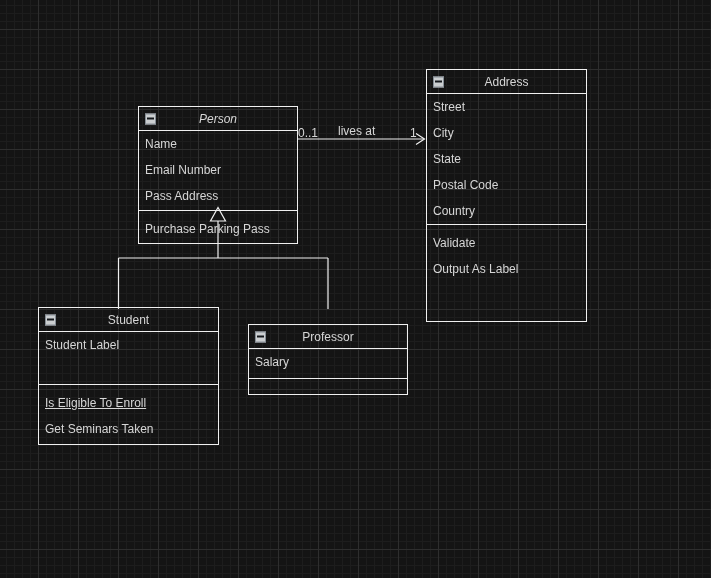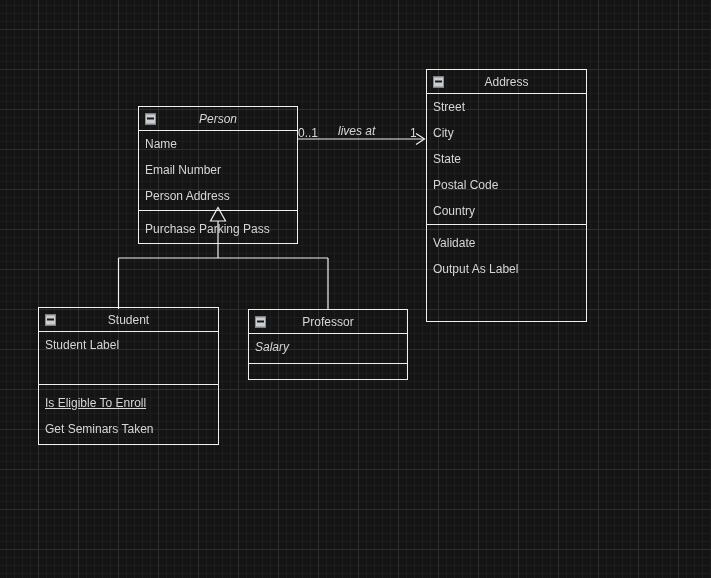--- a/index.html
+++ b/index.html
@@ -77,29 +77,29 @@
     overflow: hidden;
   }
   .row.u { text-decoration: underline; }
   
   .cls-person    { left: 138px; top: 69px;  width: 160px; height: 138px; margin-top: 37px; }
   .cls-person    .uml-attrs { height: 80px; }
   .cls-address   { left: 426px; top: 69px;  width: 161px; height: 253px; }
   .cls-address   .uml-attrs { height: 131px; }
   .cls-student   { left: 38px;  top: 307px; width: 181px; height: 138px; }
   .cls-student   .uml-attrs { height: 53px; }
-  .cls-professor { left: 248px; top: 309px; width: 160px; height: 71px; }
-  .cls-professor .uml-attrs { height: 30px; font-style: italic; }
+  .cls-professor { left: 248px; top: 324px; width: 160px; height: 71px; }
+  .cls-professor .uml-attrs { height: 30px; }
   .edge-label {
     position: absolute;
     white-space: nowrap;
     color: var(--text);
   }
   .lbl-src-mult { left: 298px; top: 126px; }
-  .lbl-assoc    { left: 338px; top: 124px; font-style: italic; }
+  .lbl-assoc    { left: 338px; top: 124px; }
   .lbl-tgt-mult { left: 410px; top: 126px; }
 </style>
 </head>
 <body>
 
 <div class="canvas">
 
   <svg class="connector-layer" viewBox="0 0 711 578" xmlns="http://www.w3.org/2000/svg">
 
     <path d="M298 139 H423.5" stroke="#f0f0f0" stroke-width="1.2" fill="none"></path>
@@ -113,21 +113,21 @@
   </svg>
 
   <div class="uml-class cls-person abstract">
     <div class="uml-title">
       <span class="collapse"></span>
       <span class="title-text">Person</span>
     </div>
     <div class="uml-attrs">
       <div class="row">Name</div>
       <div class="row">Email Number</div>
-      <div class="row">Person Address</div>
+      <div class="row">Pass Address</div>
     </div>
     <div class="uml-methods">
       <div class="row">Purchase Parking Pass</div>
     </div>
   </div>
 
   <div class="uml-class cls-address">
     <div class="uml-title">
       <span class="collapse"></span>
       <span class="title-text">Address</span>

